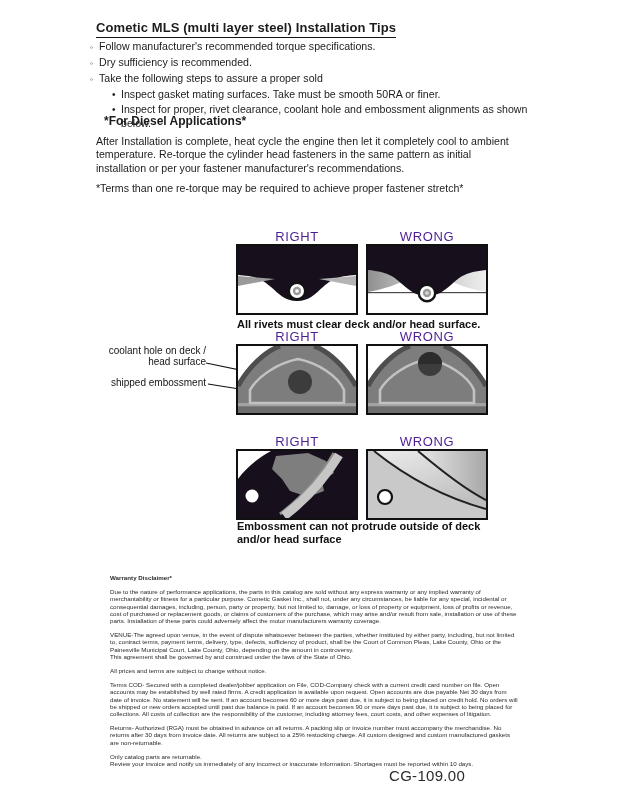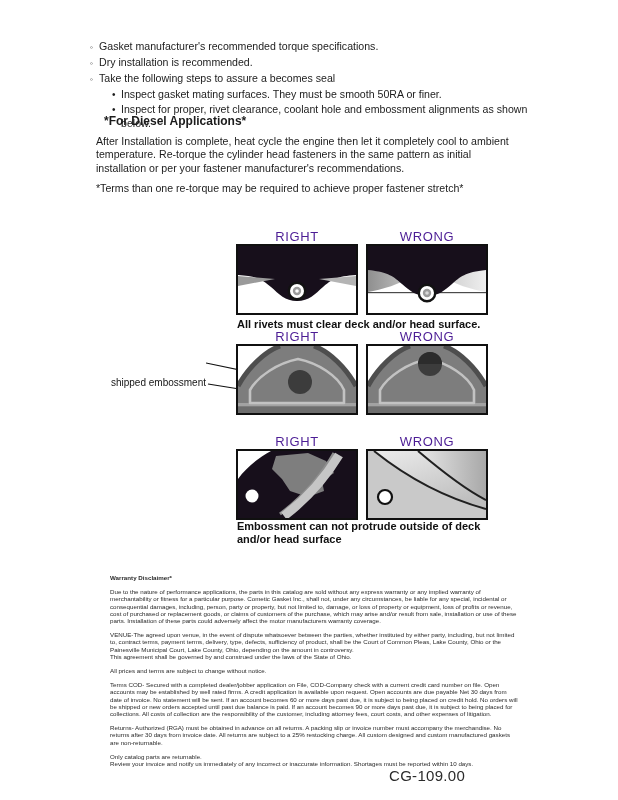--- a/index.html
+++ b/index.html
@@ -37,37 +37,38 @@
   #disclaimer p{margin:0;}
   #disclaimer p.gap{margin-bottom:7px;}
   
   #pagenum{left:389px;top:760px;font-size:15px;color:#2b2b2b;letter-spacing:.3px;margin-top:7px;}
 </style>
 </head>
 <body>
 
 <div id="page">
 
+  <div id="title" class="abs">Cometic MLS (multi layer steel) Installation Tips</div>
 
   <div id="tips" class="abs">
     <div class="tip-row">
       <span class="marker">◦</span>
-      <span>Gasket manufacturer's recommended torque specifications.</span>
+      <span>Follow manufacturer's recommended torque specifications.</span>
     </div>
     <div class="tip-row">
       <span class="marker">◦</span>
-      <span>Dry installation is recommended.</span>
+      <span>Dry sufficiency is recommended.</span>
     </div>
     <div class="tip-row">
       <span class="marker">◦</span>
-      <span>Take the following steps to assure a becomes seal</span>
+      <span>Take the following steps to assure a proper sold</span>
     </div>
     <div class="tip-row sub">
       <span class="marker dot">•</span>
-      <span>Inspect gasket mating surfaces.  They must be smooth 50RA or finer.</span>
+      <span>Inspect gasket mating surfaces.  Take must be smooth 50RA or finer.</span>
     </div>
     <div class="tip-row sub">
       <span class="marker dot">•</span>
       <span>Inspect for proper, rivet clearance, coolant hole and embossment alignments as shown below.</span>
     </div>
   </div>
 
   <div id="diesel" class="abs">
     <h2>*For Diesel Applications*</h2>
     <p>After Installation is complete, heat cycle the engine then let it completely cool to ambient temperature. Re-torque the cylinder head fasteners in the same pattern as initial installation or per your fastener manufacturer's recommendations.</p>
@@ -108,20 +109,21 @@
       <circle cx="59" cy="47" r="8.2" fill="#ffffff" stroke="#121212" stroke-width="2.4"></circle>
       <circle cx="59" cy="47" r="4.2" fill="#9c9c9c"></circle>
       <circle cx="59" cy="47" r="1.8" fill="#d9d9d9"></circle>
     </svg>
   </div>
   <div class="abs caption" style="left:237px;top:318px;">All rivets must clear deck and/or head surface.</div>
 
   <div class="abs fig-label" style="left:236px;top:329px;">RIGHT</div>
   <div class="abs fig-label" style="left:366px;top:329px;">WRONG</div>
 
+  <div class="abs ann" style="left:100px;top:345px;">coolant hole on deck / head surface</div>
   <div class="abs ann" style="left:100px;top:377px;">shipped embossment</div>
   <svg class="abs" style="left:206px;top:358px;" width="100" height="40" viewBox="0 0 100 40">
     <path d="M0,5 L92,24" stroke="#111" stroke-width="1.2" fill="none"></path>
     <path d="M2,26 L46,33" stroke="#111" stroke-width="1.2" fill="none"></path>
   </svg>
 
   <div class="abs fig-box" style="left:236px;top:344px;">
     <svg width="118" height="67" viewBox="0 0 118 67">
       <rect x="0" y="0" width="118" height="67" fill="#7d7d7d"></rect>
       <rect x="0" y="57" width="118" height="3.5" fill="#a2a2a2"></rect>

